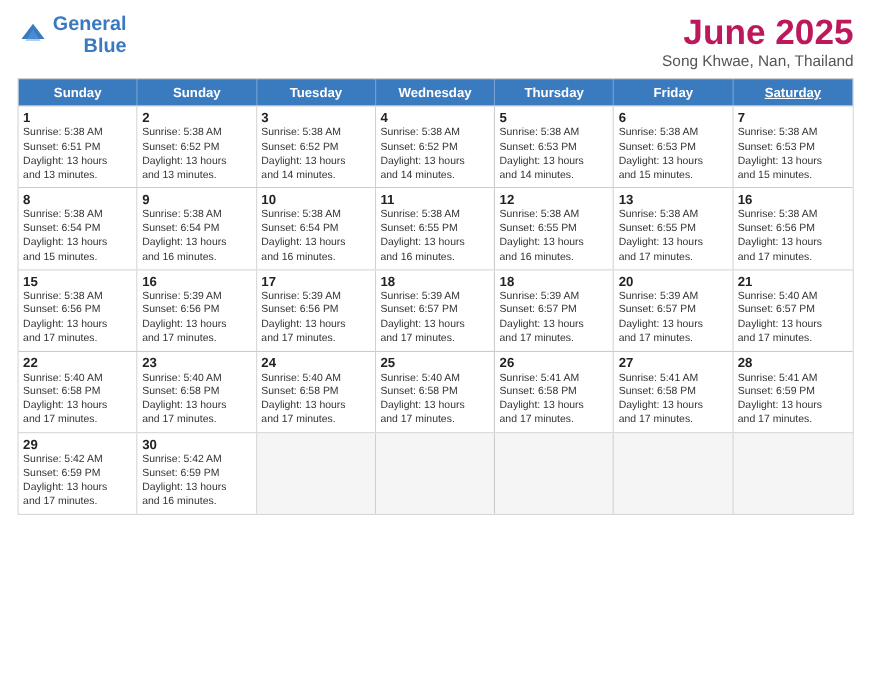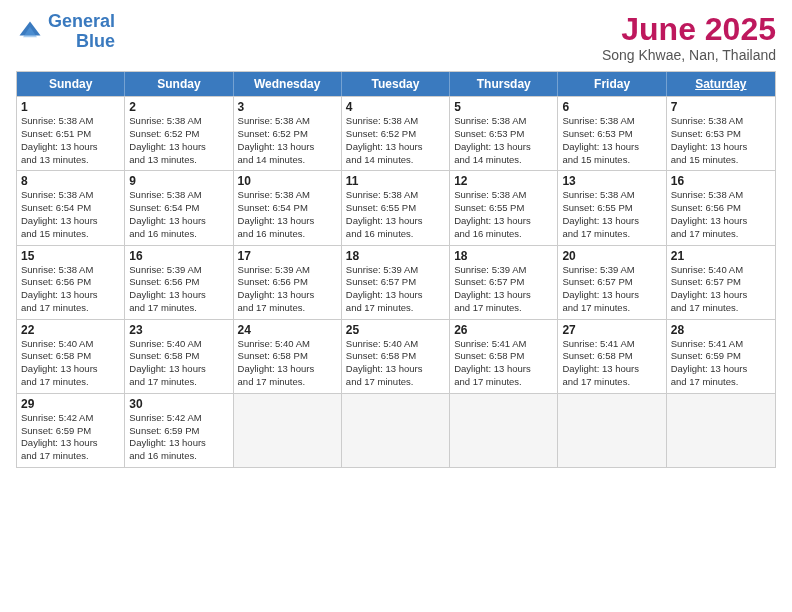--- a/index.html
+++ b/index.html
@@ -124,22 +124,22 @@
     <div class="title-block">
       <div class="month-title">June 2025</div>
       <div class="location">Song Khwae, Nan, Thailand</div>
     </div>
   </div>
 
   <div class="calendar">
     <div class="cal-header-row" id="cal-header">
         <div class="cal-header-cell">Sunday</div>
         <div class="cal-header-cell">Sunday</div>
+        <div class="cal-header-cell">Tuesday</div>
         <div class="cal-header-cell">Wednesday</div>
-        <div class="cal-header-cell">Tuesday</div>
         <div class="cal-header-cell">Thursday</div>
         <div class="cal-header-cell">Friday</div>
         <div class="cal-header-cell">Saturday</div>
       </div>
     <div class="cal-body" id="cal-body">
         <div class="cal-week">
           <div class="cal-cell">
             <div class="day-num">1</div>
             <div class="cell-line">Sunrise: 5:38 AM</div>
             <div class="cell-line">Sunset: 6:51 PM</div>

